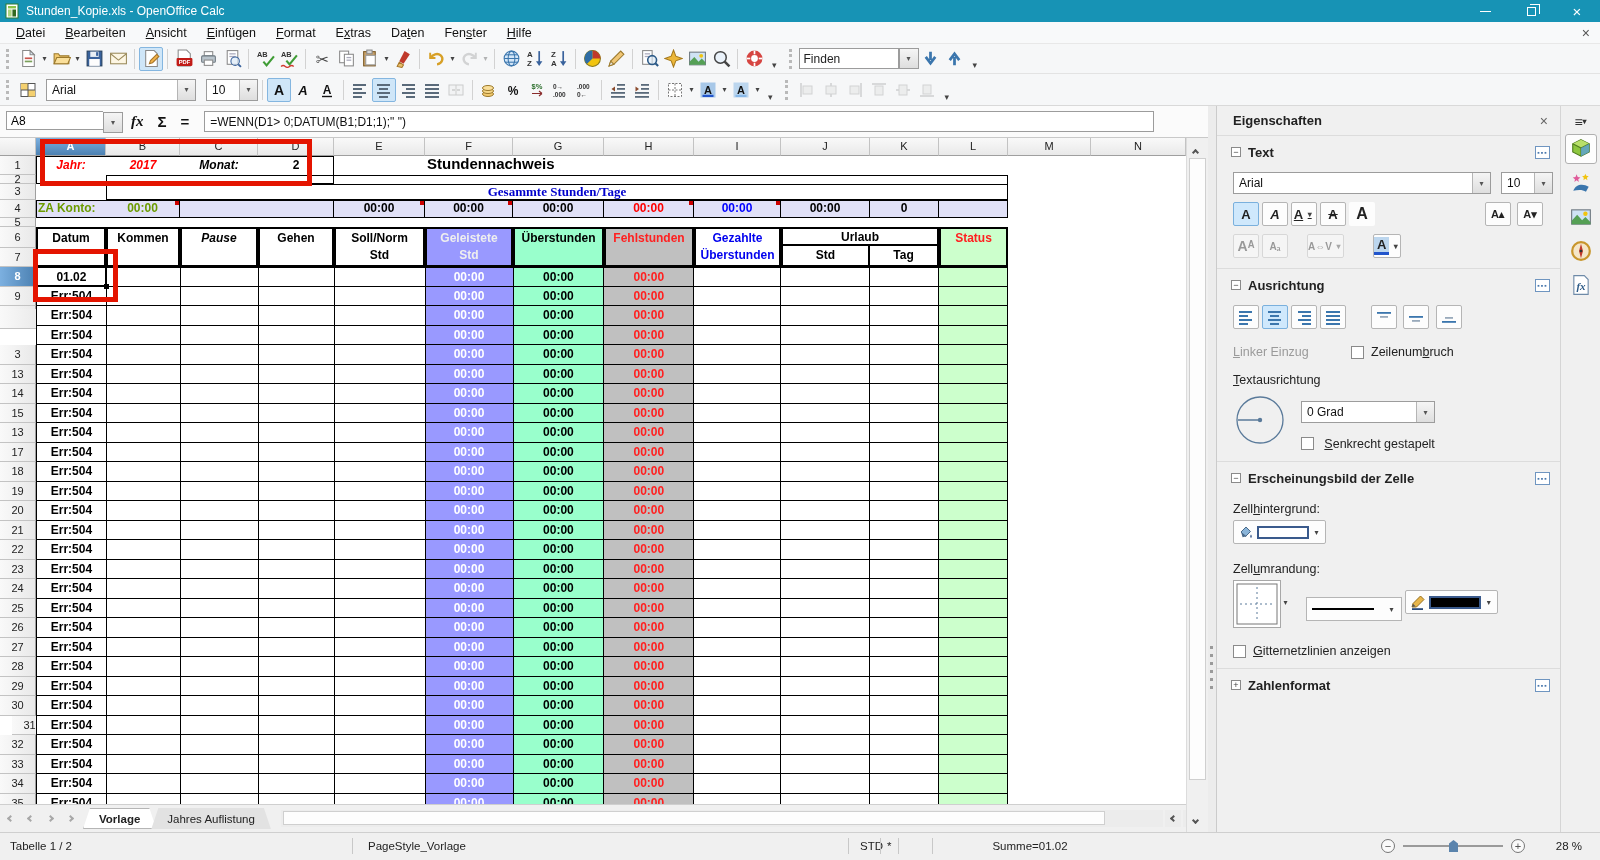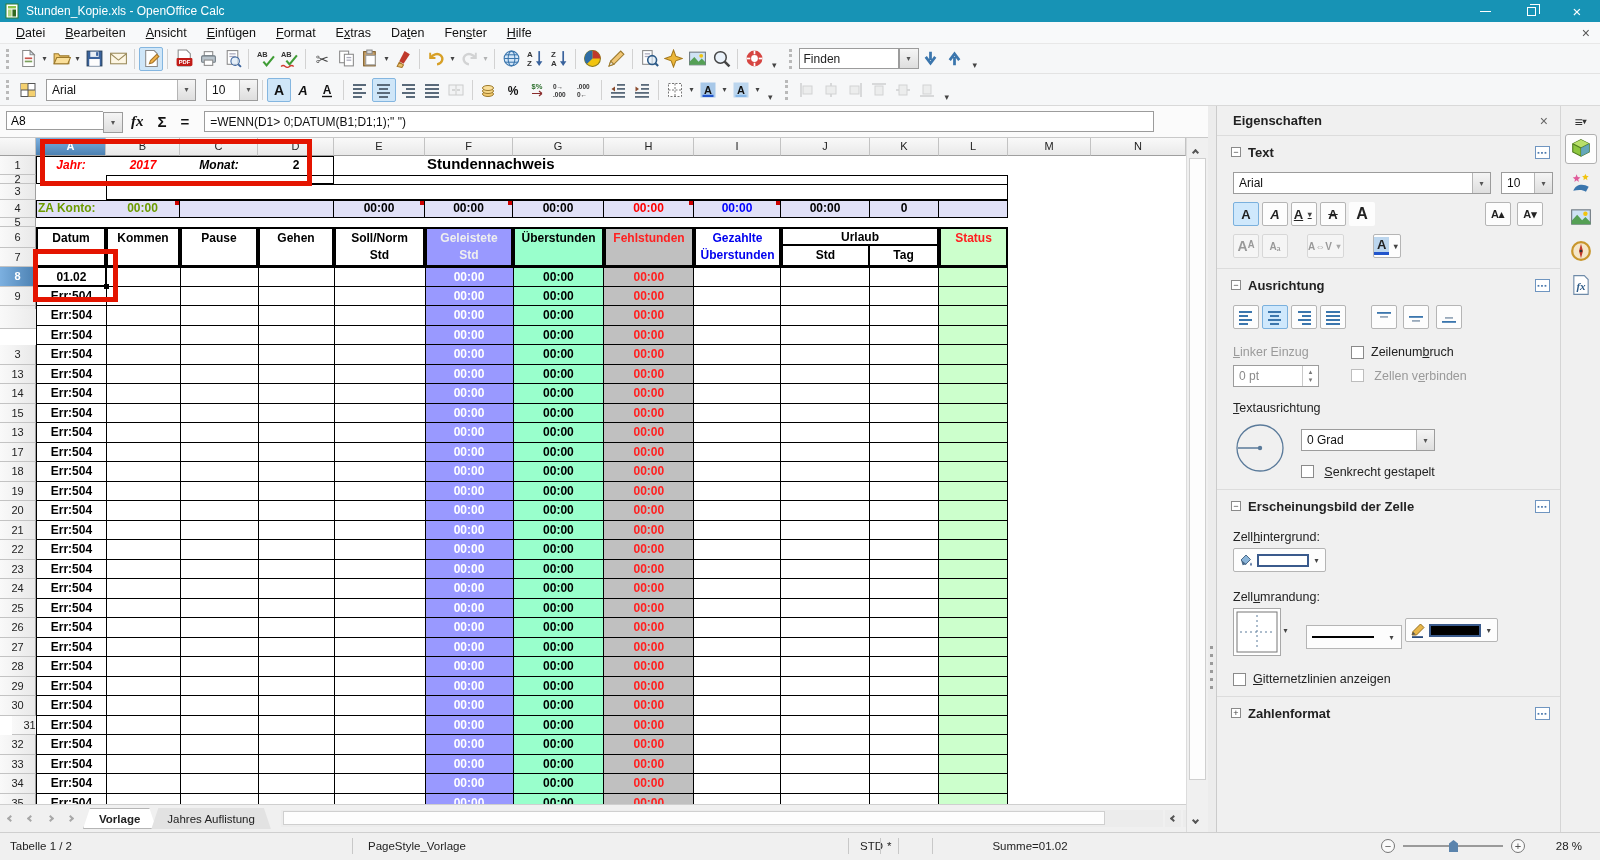--- a/index.html
+++ b/index.html
@@ -791,39 +791,40 @@
       <div class="rh" style="top: 655.5px; height: 19.5px; line-height: 18.5px;">35</div>
       <div id="gridbody">
         <div style="position: absolute; left: 0px; top: 0px; width: 298px; height: 28px; border: 1px solid rgb(0, 0, 0);"></div>
         <div class="gc" style="left: 0px; top: 0px; width: 70px; height: 19px; line-height: 18px; color: rgb(255, 0, 0); font-style: italic;">Jahr:</div>
         <div class="gc" style="left: 70px; top: 0px; width: 74px; height: 19px; line-height: 18px; color: rgb(255, 0, 0); font-style: italic;">2017</div>
         <div class="gc" style="left: 144px; top: 0px; width: 78px; height: 19px; line-height: 18px; font-style: italic;">Monat:</div>
         <div class="gc" style="left: 222px; top: 0px; width: 76px; height: 19px; line-height: 18px;">2</div>
         <div class="gc" style="left: 391px; top: -2px; width: 260px; height: 20px; line-height: 19px; text-align: left; font-size: 15px;">Stundennachweis</div>
         <div style="position: absolute; left: 70px; top: 19px; width: 902px; height: 25px; border: 1px solid rgb(0, 0, 0);"></div>
         <div style="position: absolute; left: 70px; top: 28px; width: 902px; height: 1px; background: rgb(0, 0, 0);"></div>
+        <div class="gc" style="left: 70px; top: 29px; width: 902px; height: 15px; line-height: 14px; color: rgb(0, 0, 204); font-family: &quot;Liberation Serif&quot;, serif; font-size: 13px;">Gesammte Stunden/Tage</div>
         <div style="position: absolute; left: 0px; top: 44px; width: 972px; height: 18px; background: rgb(225, 225, 247); border: 1px solid rgb(0, 0, 0);"></div>
         <div class="gc" style="left: 0px; top: 44px; width: 70px; height: 18px; line-height: 17px; color: rgb(107, 155, 0); text-align: left; padding-left: 2px;">ZA Konto:</div>
         <div class="gc" style="left: 70px; top: 44px; width: 74px; height: 18px; line-height: 17px; color: rgb(107, 155, 0); border-right: 1px solid rgb(0, 0, 0); box-sizing: border-box;">00:00</div>
         <div class="gc" style="left: 222px; top: 44px; width: 76px; height: 18px; line-height: 17px; border-right: 1px solid rgb(0, 0, 0); box-sizing: border-box;"></div>
         <div class="gc" style="left: 298px; top: 44px; width: 91px; height: 18px; line-height: 17px; color: rgb(0, 0, 0); border-right: 1px solid rgb(0, 0, 0); box-sizing: border-box;">00:00</div>
         <div class="gc" style="left: 389px; top: 44px; width: 88px; height: 18px; line-height: 17px; color: rgb(0, 0, 0); border-right: 1px solid rgb(0, 0, 0); box-sizing: border-box;">00:00</div>
         <div class="gc" style="left: 477px; top: 44px; width: 91px; height: 18px; line-height: 17px; color: rgb(0, 0, 0); border-right: 1px solid rgb(0, 0, 0); box-sizing: border-box;">00:00</div>
         <div class="gc" style="left: 568px; top: 44px; width: 90px; height: 18px; line-height: 17px; color: rgb(255, 0, 0); border-right: 1px solid rgb(0, 0, 0); box-sizing: border-box;">00:00</div>
         <div class="gc" style="left: 658px; top: 44px; width: 87px; height: 18px; line-height: 17px; color: rgb(0, 0, 255); border-right: 1px solid rgb(0, 0, 0); box-sizing: border-box;">00:00</div>
         <div class="gc" style="left: 745px; top: 44px; width: 89px; height: 18px; line-height: 17px; color: rgb(0, 0, 0); border-right: 1px solid rgb(0, 0, 0); box-sizing: border-box;">00:00</div>
         <div class="gc" style="left: 834px; top: 44px; width: 69px; height: 18px; line-height: 17px; color: rgb(0, 0, 0); border-right: 1px solid rgb(0, 0, 0); box-sizing: border-box;">0</div>
         <div class="cmark" style="left: 139px; top: 45px;"></div>
         <div class="cmark" style="left: 384px; top: 45px;"></div>
         <div class="cmark" style="left: 472px; top: 45px;"></div>
         <div class="cmark" style="left: 653px; top: 45px;"></div>
         <div class="cmark" style="left: 740px; top: 45px;"></div>
         <div class="hbox" style="left: 0px; top: 71px; width: 70px; height: 40px;">Datum</div>
         <div class="hbox" style="left: 70px; top: 71px; width: 74px; height: 40px;">Kommen</div>
-        <div class="hbox" style="left: 144px; top: 71px; width: 78px; height: 40px;">Pause</div>
+        <div class="hbox" style="left: 144px; top: 71px; width: 78px; height: 40px; font-style: italic;">Pause</div>
         <div class="hbox" style="left: 222px; top: 71px; width: 76px; height: 40px;">Gehen</div>
         <div class="hbox" style="left: 298px; top: 71px; width: 91px; height: 40px;">Soll/Norm
 Std</div>
         <div class="hbox" style="left: 389px; top: 71px; width: 88px; height: 40px; background: rgb(153, 153, 255); color: rgb(239, 239, 239);">Geleistete
 Std</div>
         <div class="hbox" style="left: 477px; top: 71px; width: 91px; height: 40px; background: rgb(153, 255, 204);">Überstunden</div>
         <div class="hbox" style="left: 568px; top: 71px; width: 90px; height: 40px; background: rgb(192, 192, 192); color: rgb(255, 32, 32);">Fehlstunden</div>
         <div class="hbox" style="left: 658px; top: 71px; width: 87px; height: 40px; color: rgb(0, 0, 238);">Gezahlte
 Überstunden</div>
         <div class="hbox" style="left: 745px; top: 71px; width: 158px; height: 40px; padding: 0px;"><div style="height:17px;border-bottom:2px solid #000;line-height:16px">Urlaub</div><div style="display:flex;height:19px"><div style="width:87px;border-right:2px solid #000;line-height:18px">Std</div><div style="flex:1;line-height:18px">Tag</div></div></div>
@@ -1395,33 +1396,20 @@
               <rect x="2" y="13" width="14" height="1.8" fill="#3b76ad"></rect>
             </svg>
           </span>
       </span>
     </div>
     <div class="sb-row" style="margin-top:16px">
       <span class="sblabel dis" style="width:118px"><u>L</u>inker Einzug</span>
       <span class="cb"></span>
       <span class="sblabel">Zeilenum<u>b</u>ruch</span>
     </div>
-    <div class="sb-row" style="margin-top:6px">
-      <span id="spinner">
-        <span>0 pt</span>
-        <span class="spinarrows">
-            <span>▴</span>
-            <span>▾</span>
-          </span>
-      </span>
-      <span style="margin-left:32px">
-        <span class="cb dis"></span>
-        <span class="sblabel dis">Zellen v<u>e</u>rbinden</span>
-      </span>
-    </div>
     <div class="sb-row" style="margin-top:14px">
       <span class="sblabel"><u>T</u>extausrichtung</span>
     </div>
     <div class="sb-row" style="margin-top:6px;align-items:flex-start">
       <span>
         <svg width="54" height="54" viewBox="0 0 54 54">
             <circle cx="27" cy="27" r="23" fill="none" stroke="#5a7a9a" stroke-width="1.3"></circle>
             <line x1="27" y1="27" x2="5" y2="27" stroke="#5a7a9a" stroke-width="1.5"></line>
             <circle cx="27" cy="27" r="2.2" fill="#5a7a9a"></circle>
           </svg>

